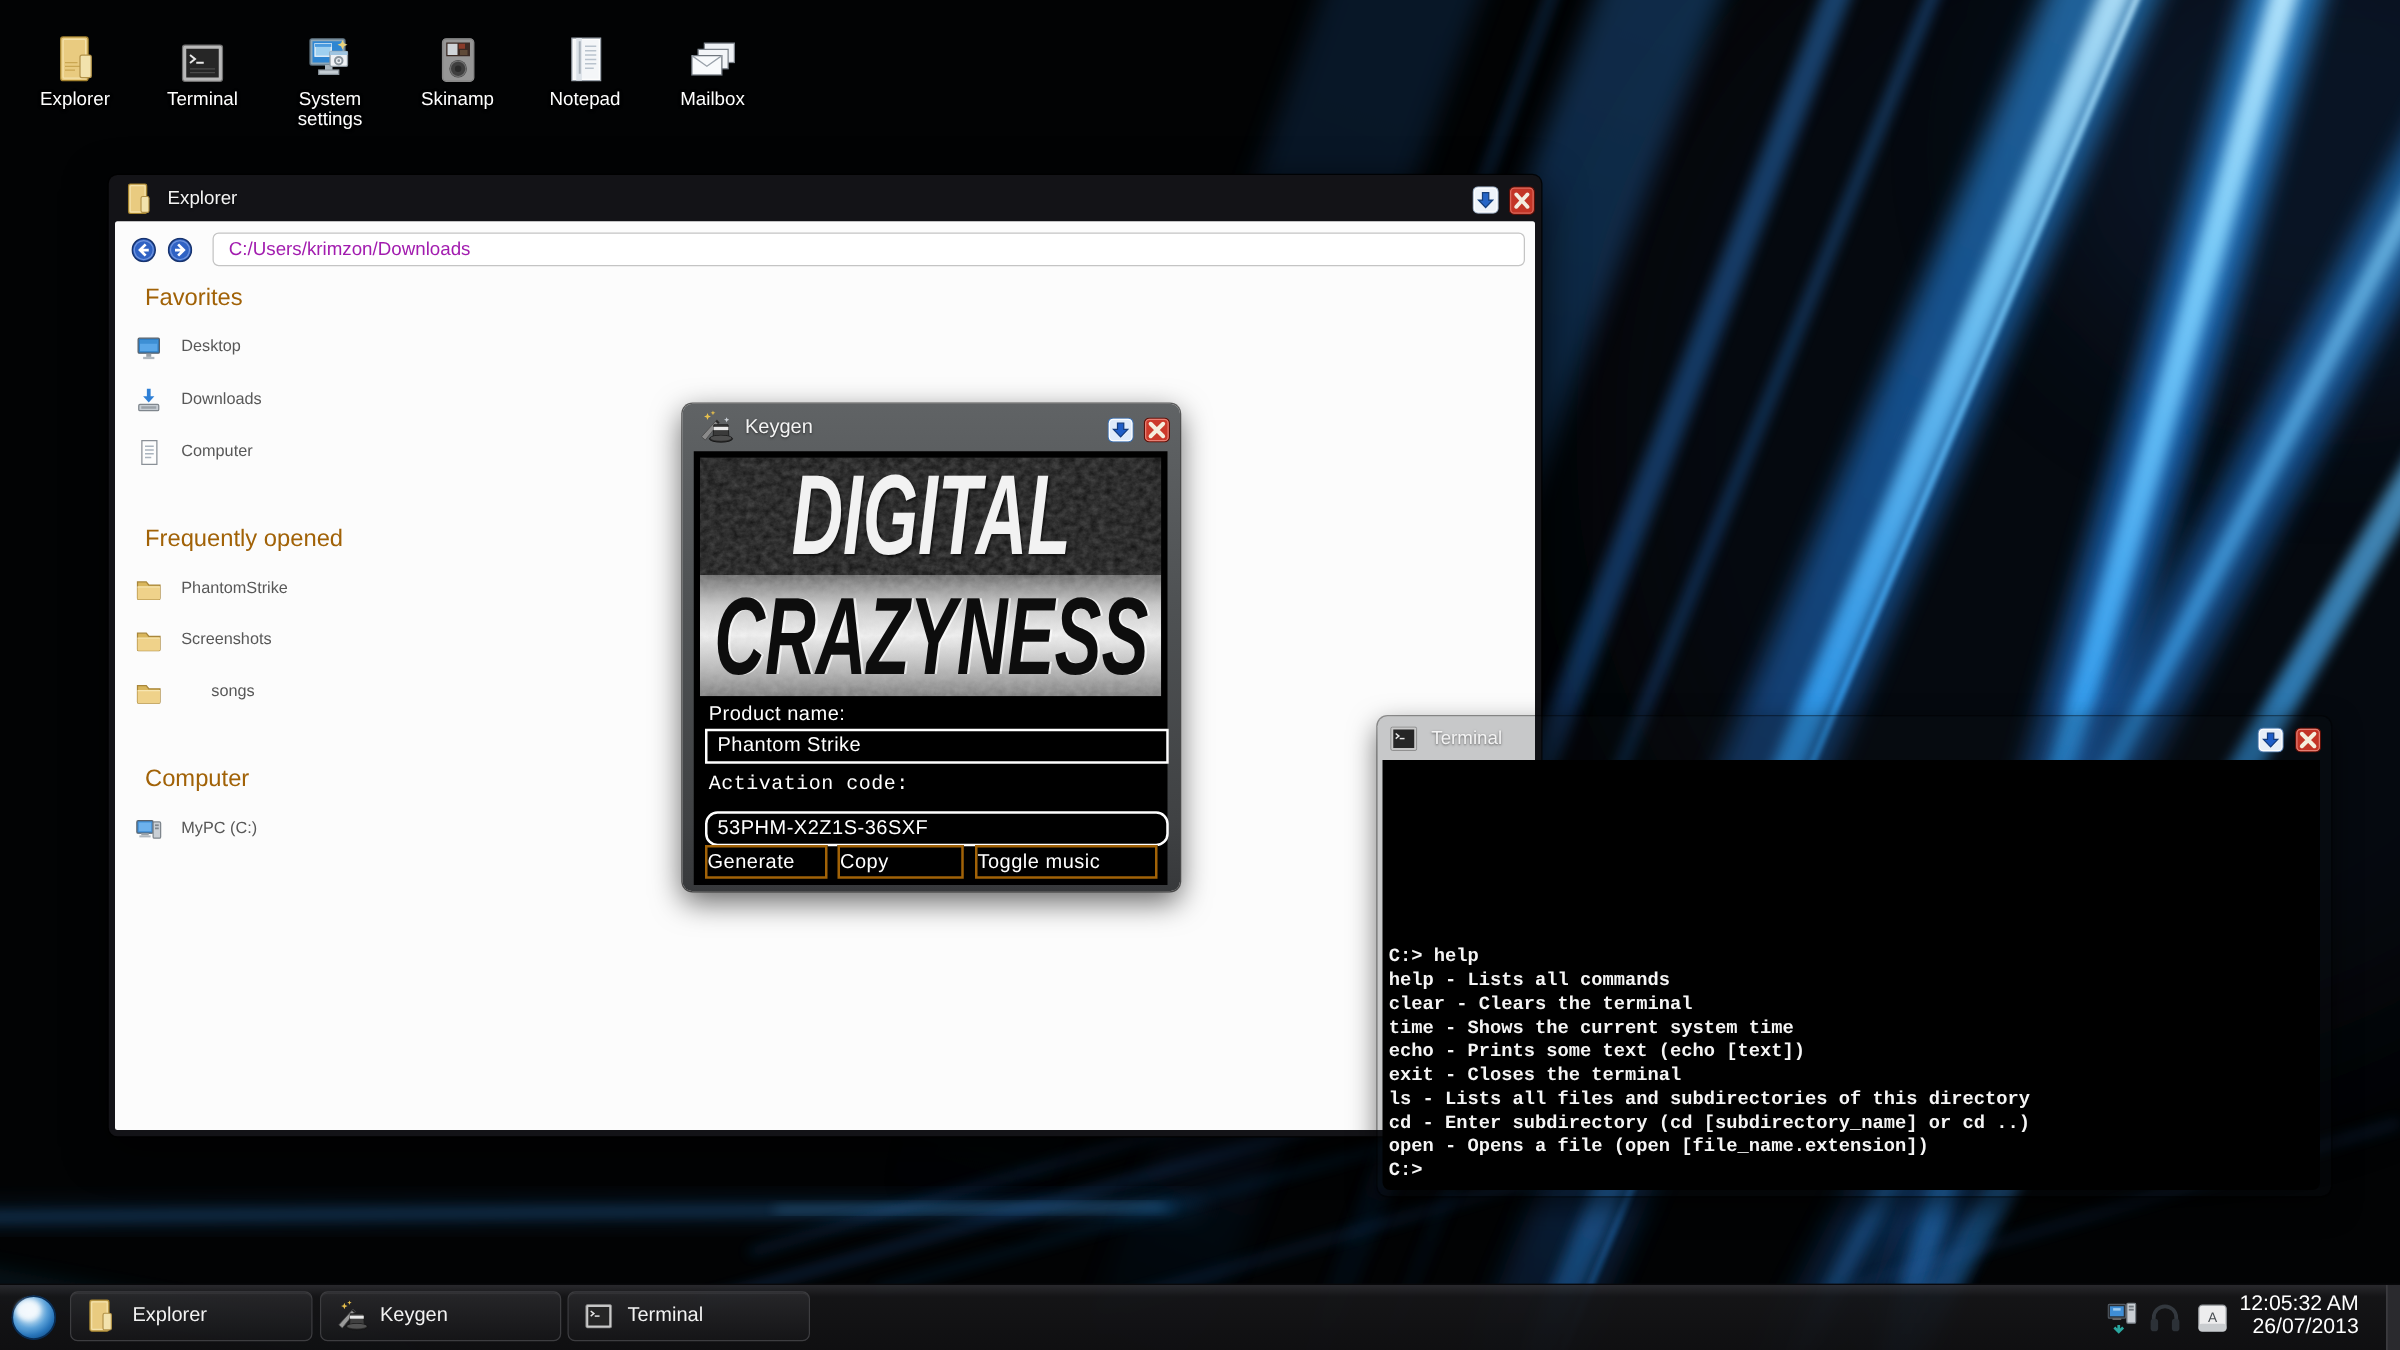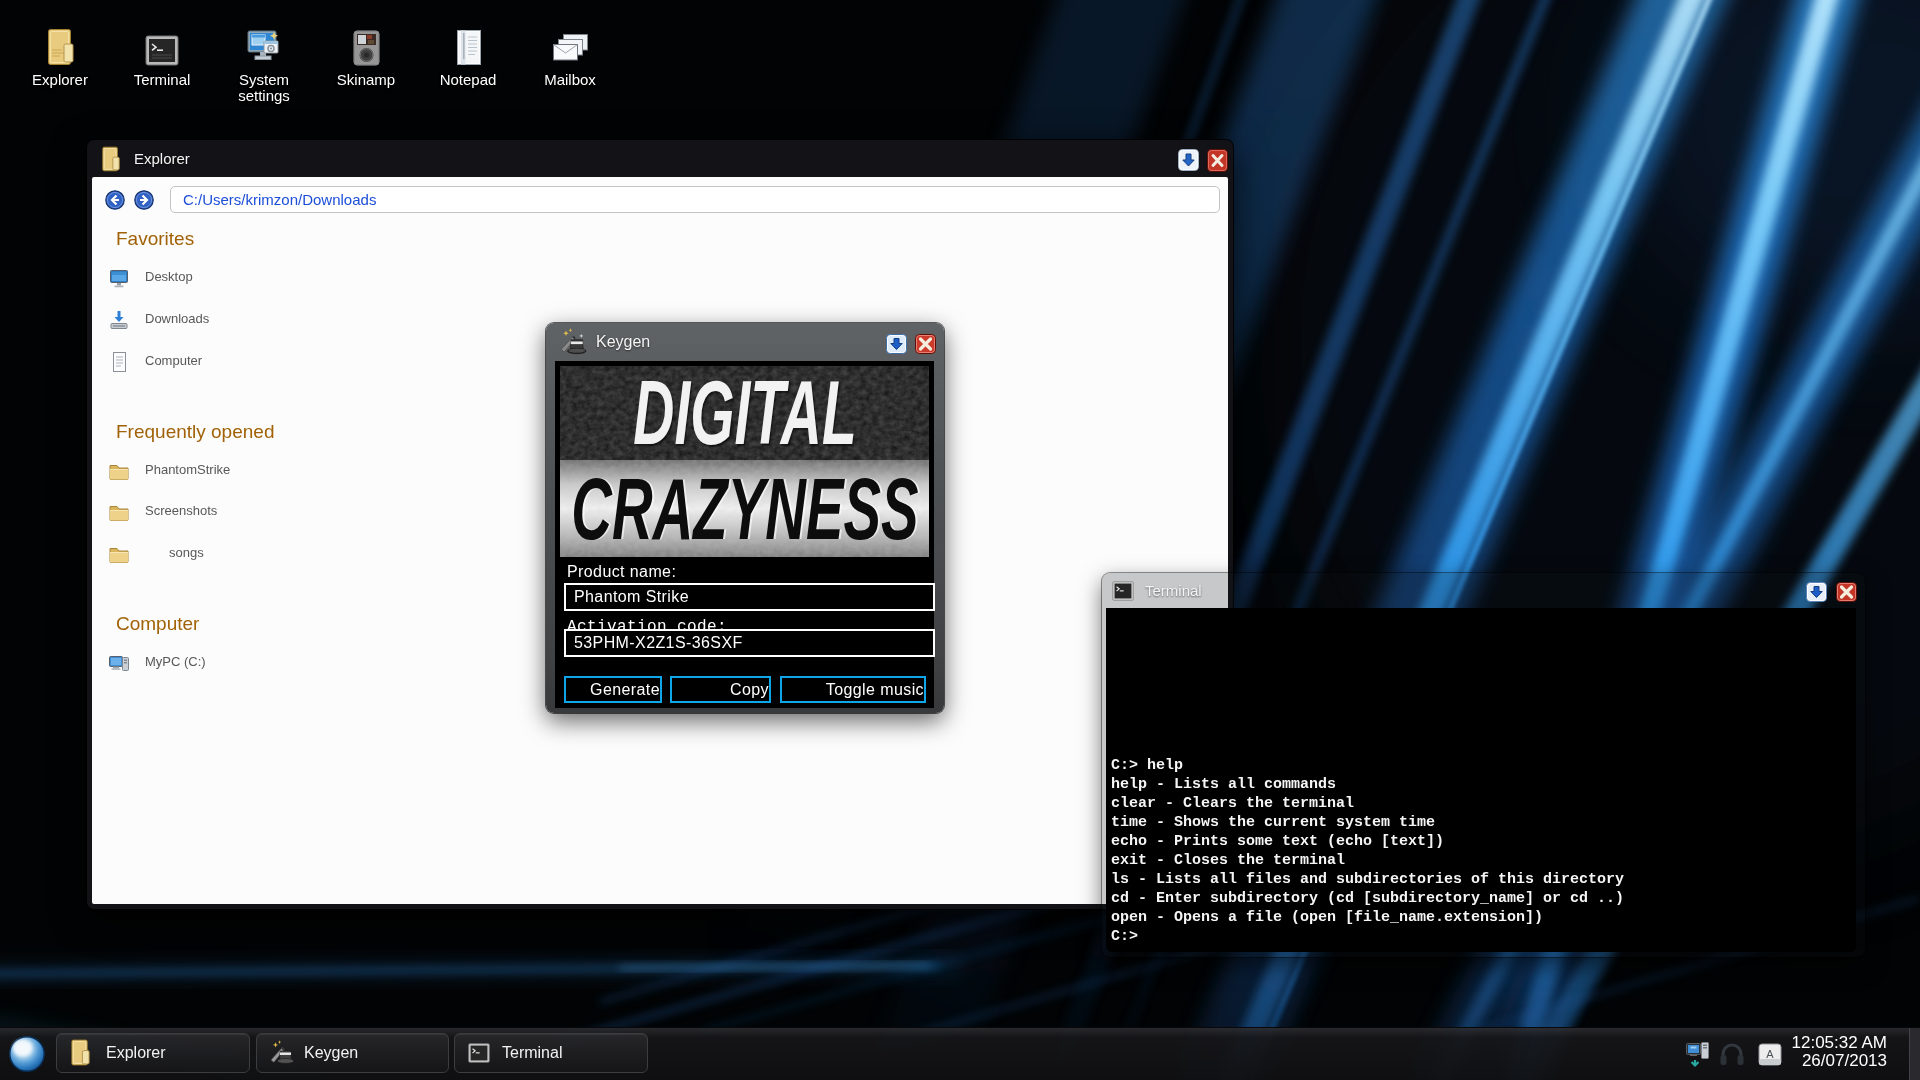--- a/index.html
+++ b/index.html
@@ -21,22 +21,22 @@
 #content{position:absolute;left:262px;top:48px;width:866px;height:667px;background:#f0f0f0;border:1px solid #d8d8d8;}
 
 #keygen{position:absolute;left:546px;top:323px;width:398px;height:390px;border-radius:8px;
 background:linear-gradient(#606365,#4f5254 40%,#404244 85%,#37393b);
 box-shadow:0 0 0 1px rgba(0,0,0,.6),0 8px 24px rgba(0,0,0,.6);}
 #kclient{position:absolute;left:9px;top:38px;width:379px;height:347px;background:#000;}
 #klogo{position:absolute;left:5px;top:5px;width:369px;height:191px;background:#161616;overflow:hidden;}
 .kglabel{position:absolute;left:12px;color:#fff;font-size:16px;letter-spacing:.4px;}
 .kginput{position:absolute;left:9px;width:359px;height:24px;background:#000;border:2px solid #fff;
 color:#fff;font-size:16px;line-height:24px;padding-left:8px;letter-spacing:.4px;}
-.kgbtn{position:absolute;height:23px;background:#000;border:2px solid #0ea5e9;color:#fff;font-size:16px;
-line-height:23px;text-align:right;letter-spacing:.4px;}
+.kgbtn{position:absolute;height:23px;background:#000;border:2px solid #a16207;color:#fff;font-size:16px;
+line-height:23px;text-align:left;letter-spacing:.4px;}
 
 #terminal{position:absolute;left:1102px;top:573px;width:763px;height:384px;border-radius:8px;
 background:rgba(14,16,22,.22);box-shadow:0 0 0 1px rgba(0,0,0,.4),0 8px 22px rgba(0,0,0,.55);}
 #tclient{position:absolute;left:4px;top:35px;right:9px;bottom:5px;background:#000;border-radius:0 0 6px 6px;}
 #tclient pre{margin:0;position:absolute;left:5px;top:148px;font-family:"Liberation Mono",monospace;
 font-weight:bold;font-size:15px;line-height:19px;color:#f5f5f5;}
 
 #taskbar{position:absolute;left:0;top:1027px;width:1920px;height:53px;
 background:linear-gradient(rgba(44,44,48,.92),rgba(22,22,24,.93) 18%,rgba(16,16,18,.95));border-top:1px solid rgba(8,8,10,.9);box-sizing:border-box;}
 .tbtn{position:absolute;top:5px;height:38px;border-radius:6px;border:1px solid #3d3d40;
@@ -243,21 +243,21 @@
   <svg class="abs" style="left:13px;top:13px;" width="20" height="20" viewBox="0 0 20 20">
    <circle cx="10" cy="10" r="9.2" fill="#2f62c4" stroke="#17336e" stroke-width="1.2"></circle>
    <circle cx="10" cy="10" r="7.6" fill="none" stroke="#6f94dd" stroke-width="1"></circle>
    <path d="M11.5 5.5L7 10l4.5 4.5M7 10h7" stroke="#fff" stroke-width="2.2" fill="none"></path>
   </svg>
   <svg class="abs" style="left:42px;top:13px;" width="20" height="20" viewBox="0 0 20 20">
    <circle cx="10" cy="10" r="9.2" fill="#2f62c4" stroke="#17336e" stroke-width="1.2"></circle>
    <circle cx="10" cy="10" r="7.6" fill="none" stroke="#6f94dd" stroke-width="1"></circle>
    <path d="M8.5 5.5L13 10l-4.5 4.5M6 10h7" stroke="#fff" stroke-width="2.2" fill="none"></path>
   </svg>
-  <div class="abs" style="left:78px;top:9px;width:1050px;height:27px;background:#fff;border:1px solid #c4c4c4;border-radius:5px;box-sizing:border-box;color:#1d4ed8;font-size:15px;line-height:25px;padding-left:12px;">C:/Users/krimzon/Downloads</div>
+  <div class="abs" style="left:78px;top:9px;width:1050px;height:27px;background:#fff;border:1px solid #c4c4c4;border-radius:5px;box-sizing:border-box;color:#a21caf;font-size:15px;line-height:25px;padding-left:12px;">C:/Users/krimzon/Downloads</div>
   <div class="side-h" style="top:51px;">Favorites</div>
   <svg class="side-i" style="top:90px;" width="22" height="22" viewBox="0 0 22 22">
    <rect x="2.5" y="3.5" width="17" height="12" rx="1" fill="#2e7fc6" stroke="#57606a"></rect>
    <rect x="4" y="5" width="14" height="9" fill="#5aa7e8"></rect>
         <rect x="4" y="5" width="14" height="3" fill="#3d8fd4"></rect>
    <rect x="9" y="16" width="4" height="2.5" fill="#98a1a9"></rect>
         <rect x="6.5" y="18.5" width="9" height="1.8" fill="#aeb6bd"></rect>
   </svg>
   <div class="side-t" style="top:92px;">Desktop</div>
   <svg class="side-i" style="top:132px;" width="22" height="22" viewBox="0 0 22 22">
@@ -361,21 +361,21 @@
    <div class="abs" style="left:50%;top:0;height:94px;line-height:94px;white-space:nowrap;
      font-weight:bold;font-style:italic;font-size:91px;color:#f2f2f2;transform:translateX(-50%) scaleX(.625);
      text-shadow:2px 2px 2px rgba(0,0,0,.55);">DIGITAL</div>
    <div class="abs" style="left:50%;top:94px;height:97px;line-height:97px;white-space:nowrap;
      font-weight:bold;font-style:italic;font-size:88px;color:#0d0d0d;transform:translateX(-50%) scaleX(.64);
      text-shadow:3px 0 0 rgba(255,255,255,.65);">CRAZYNESS</div>
   </div>
   <div class="kglabel" style="top:202px;">Product name:</div>
   <div class="kginput" style="top:222px;">Phantom Strike</div>
   <div class="kglabel" style="top:257px;font-family:Liberation Mono, monospace;">Activation code:</div>
-  <div class="kginput" style="top:268px;">53PHM-X2Z1S-36SXF</div>
+  <div class="kginput" style="top:288px;border-radius:10px;">53PHM-X2Z1S-36SXF</div>
   <div class="kgbtn" style="left:9px;top:315px;width:94px;">Generate</div>
   <div class="kgbtn" style="left:115px;top:315px;width:97px;">Copy</div>
   <div class="kgbtn" style="left:225px;top:315px;width:142px;">Toggle music</div>
  </div>
 </div>
 
 <div id="terminal">
  <svg class="abs" style="left:10px;top:8px;" width="22" height="20" viewBox="0 0 34 31">
   <rect x="1" y="1" width="32" height="29" rx="2" fill="#c9c9c9" stroke="#7e7e7e"></rect>
   <rect x="4" y="4" width="26" height="23" fill="#262626"></rect>

